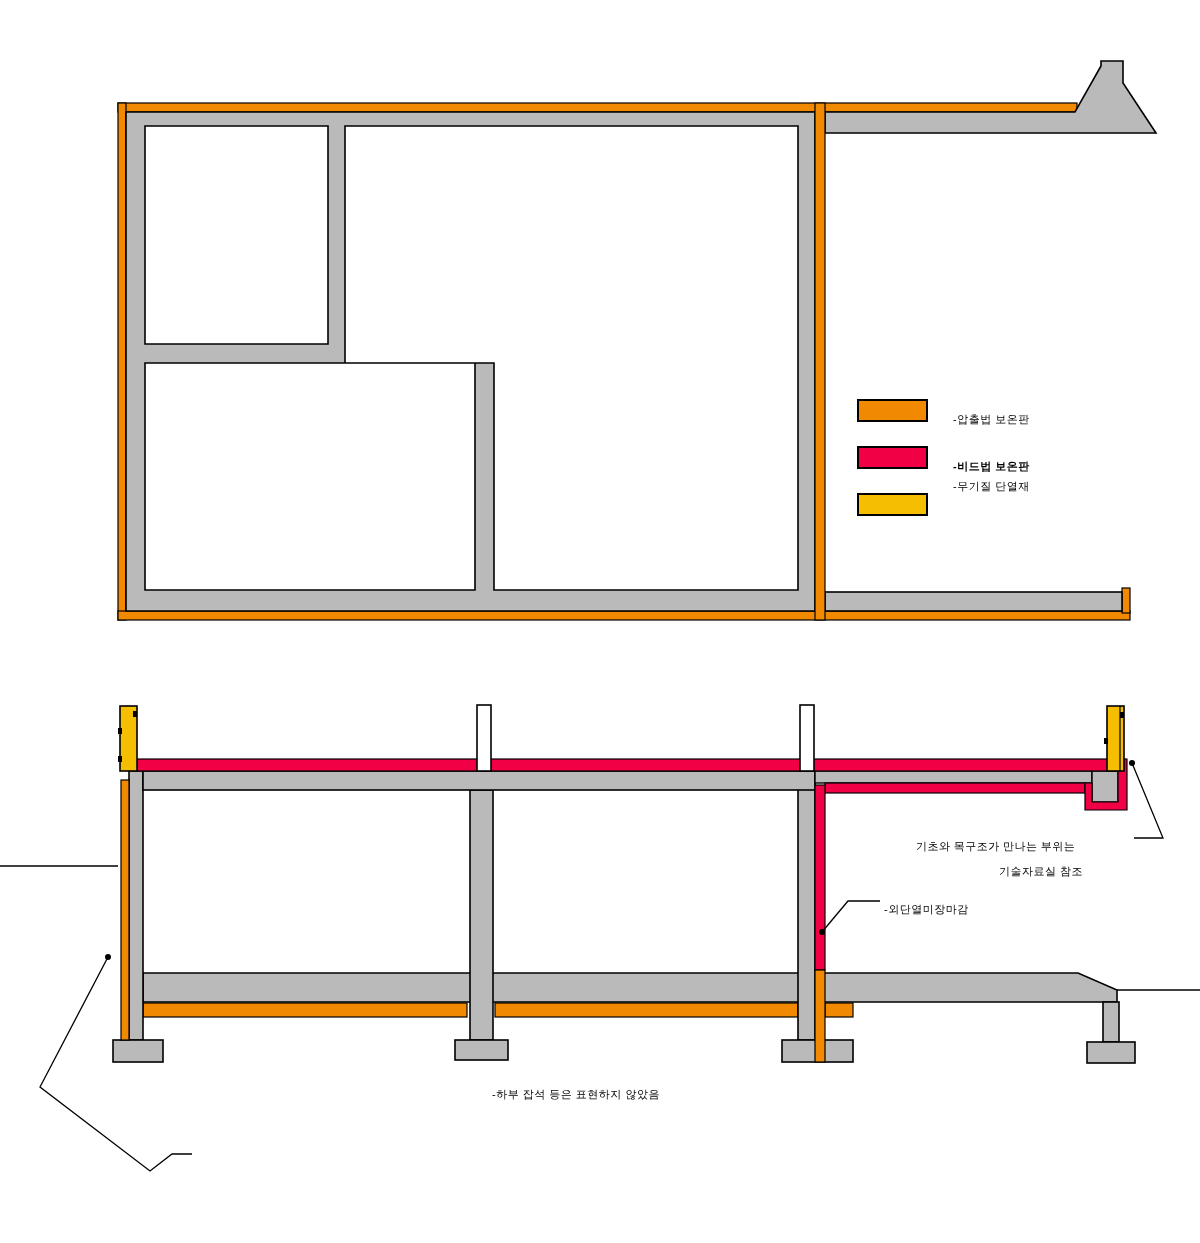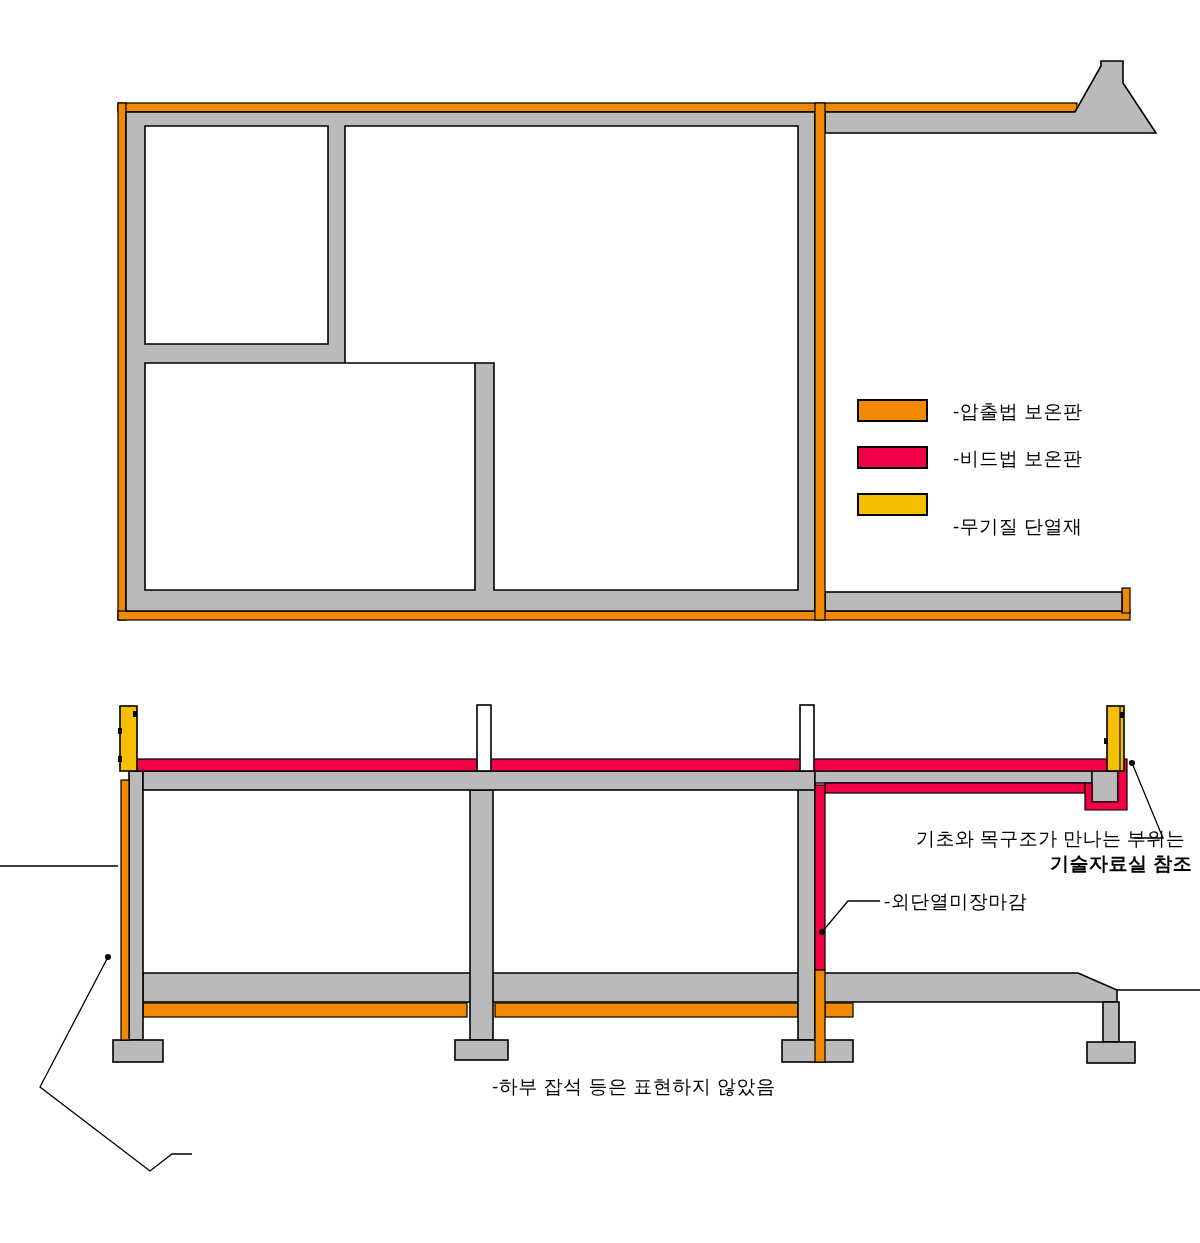--- a/index.html
+++ b/index.html
@@ -7,25 +7,26 @@
     position:relative;
     width:1200px;height:1243px;
     background:var(--c-bg,#fff);
     font-family:"Liberation Sans", sans-serif;
     overflow:hidden;
   }
   #drawing{position:absolute;left:0;top:0;}
   .note{
     position:absolute;
     font-family:"Liberation Sans", sans-serif;
-    font-size:19px;
+    font-size:11px;
     line-height:1.2;
     letter-spacing:0.5px;
     color:#000;
     white-space:nowrap;
+    margin-top:12px;
   }
   .legend-swatch{
     position:absolute;
     width:71px;height:23px;
     border:2px solid #000;
     box-sizing:border-box;
   }
   .sw-extruded{background:var(--c-extruded);}
   .sw-bead{background:var(--c-bead);}
   .sw-mineral{background:var(--c-mineral);}
@@ -123,24 +124,24 @@
         <polyline points="108,957 40,1087 150,1171 172,1154 192,1154" fill="none" stroke="#000" stroke-width="1.3"></polyline>
       </g>
     </g>
   </svg>
 
   <div>
     <div class="legend-swatch sw-extruded" style="left:857px;top:399px;"></div>
     <div class="note" style="left:953px;top:401px;">-압출법 보온판</div>
 
     <div class="legend-swatch sw-bead" style="left:857px;top:446px;"></div>
-    <div class="note" style="left:953px;top:448px;">-비드법 보온판</div>
+    <div class="note" style="left:953px;top:448px;font-weight:bold;">-비드법 보온판</div>
 
     <div class="legend-swatch sw-mineral" style="left:857px;top:493px;"></div>
-    <div class="note" style="left:953px;top:516px;">-무기질 단열재</div>
+    <div class="note" style="left:953px;top:468px;">-무기질 단열재</div>
   </div>
 
   <div class="note" style="left:916px;top:828px;font-family:Liberation Serif, serif;">기초와 목구조가 만나는 부위는</div>
-  <div class="note" style="left:1050px;top:853px;font-weight:bold;">기술자료실 참조</div>
+  <div class="note" style="left:999px;top:853px;">기술자료실 참조</div>
   <div class="note" style="left:884px;top:891px;">-외단열미장마감</div>
   <div class="note" style="left:492px;top:1076px;">-하부 잡석 등은 표현하지 않았음</div>
 
 </div>
 
 </body></html>

